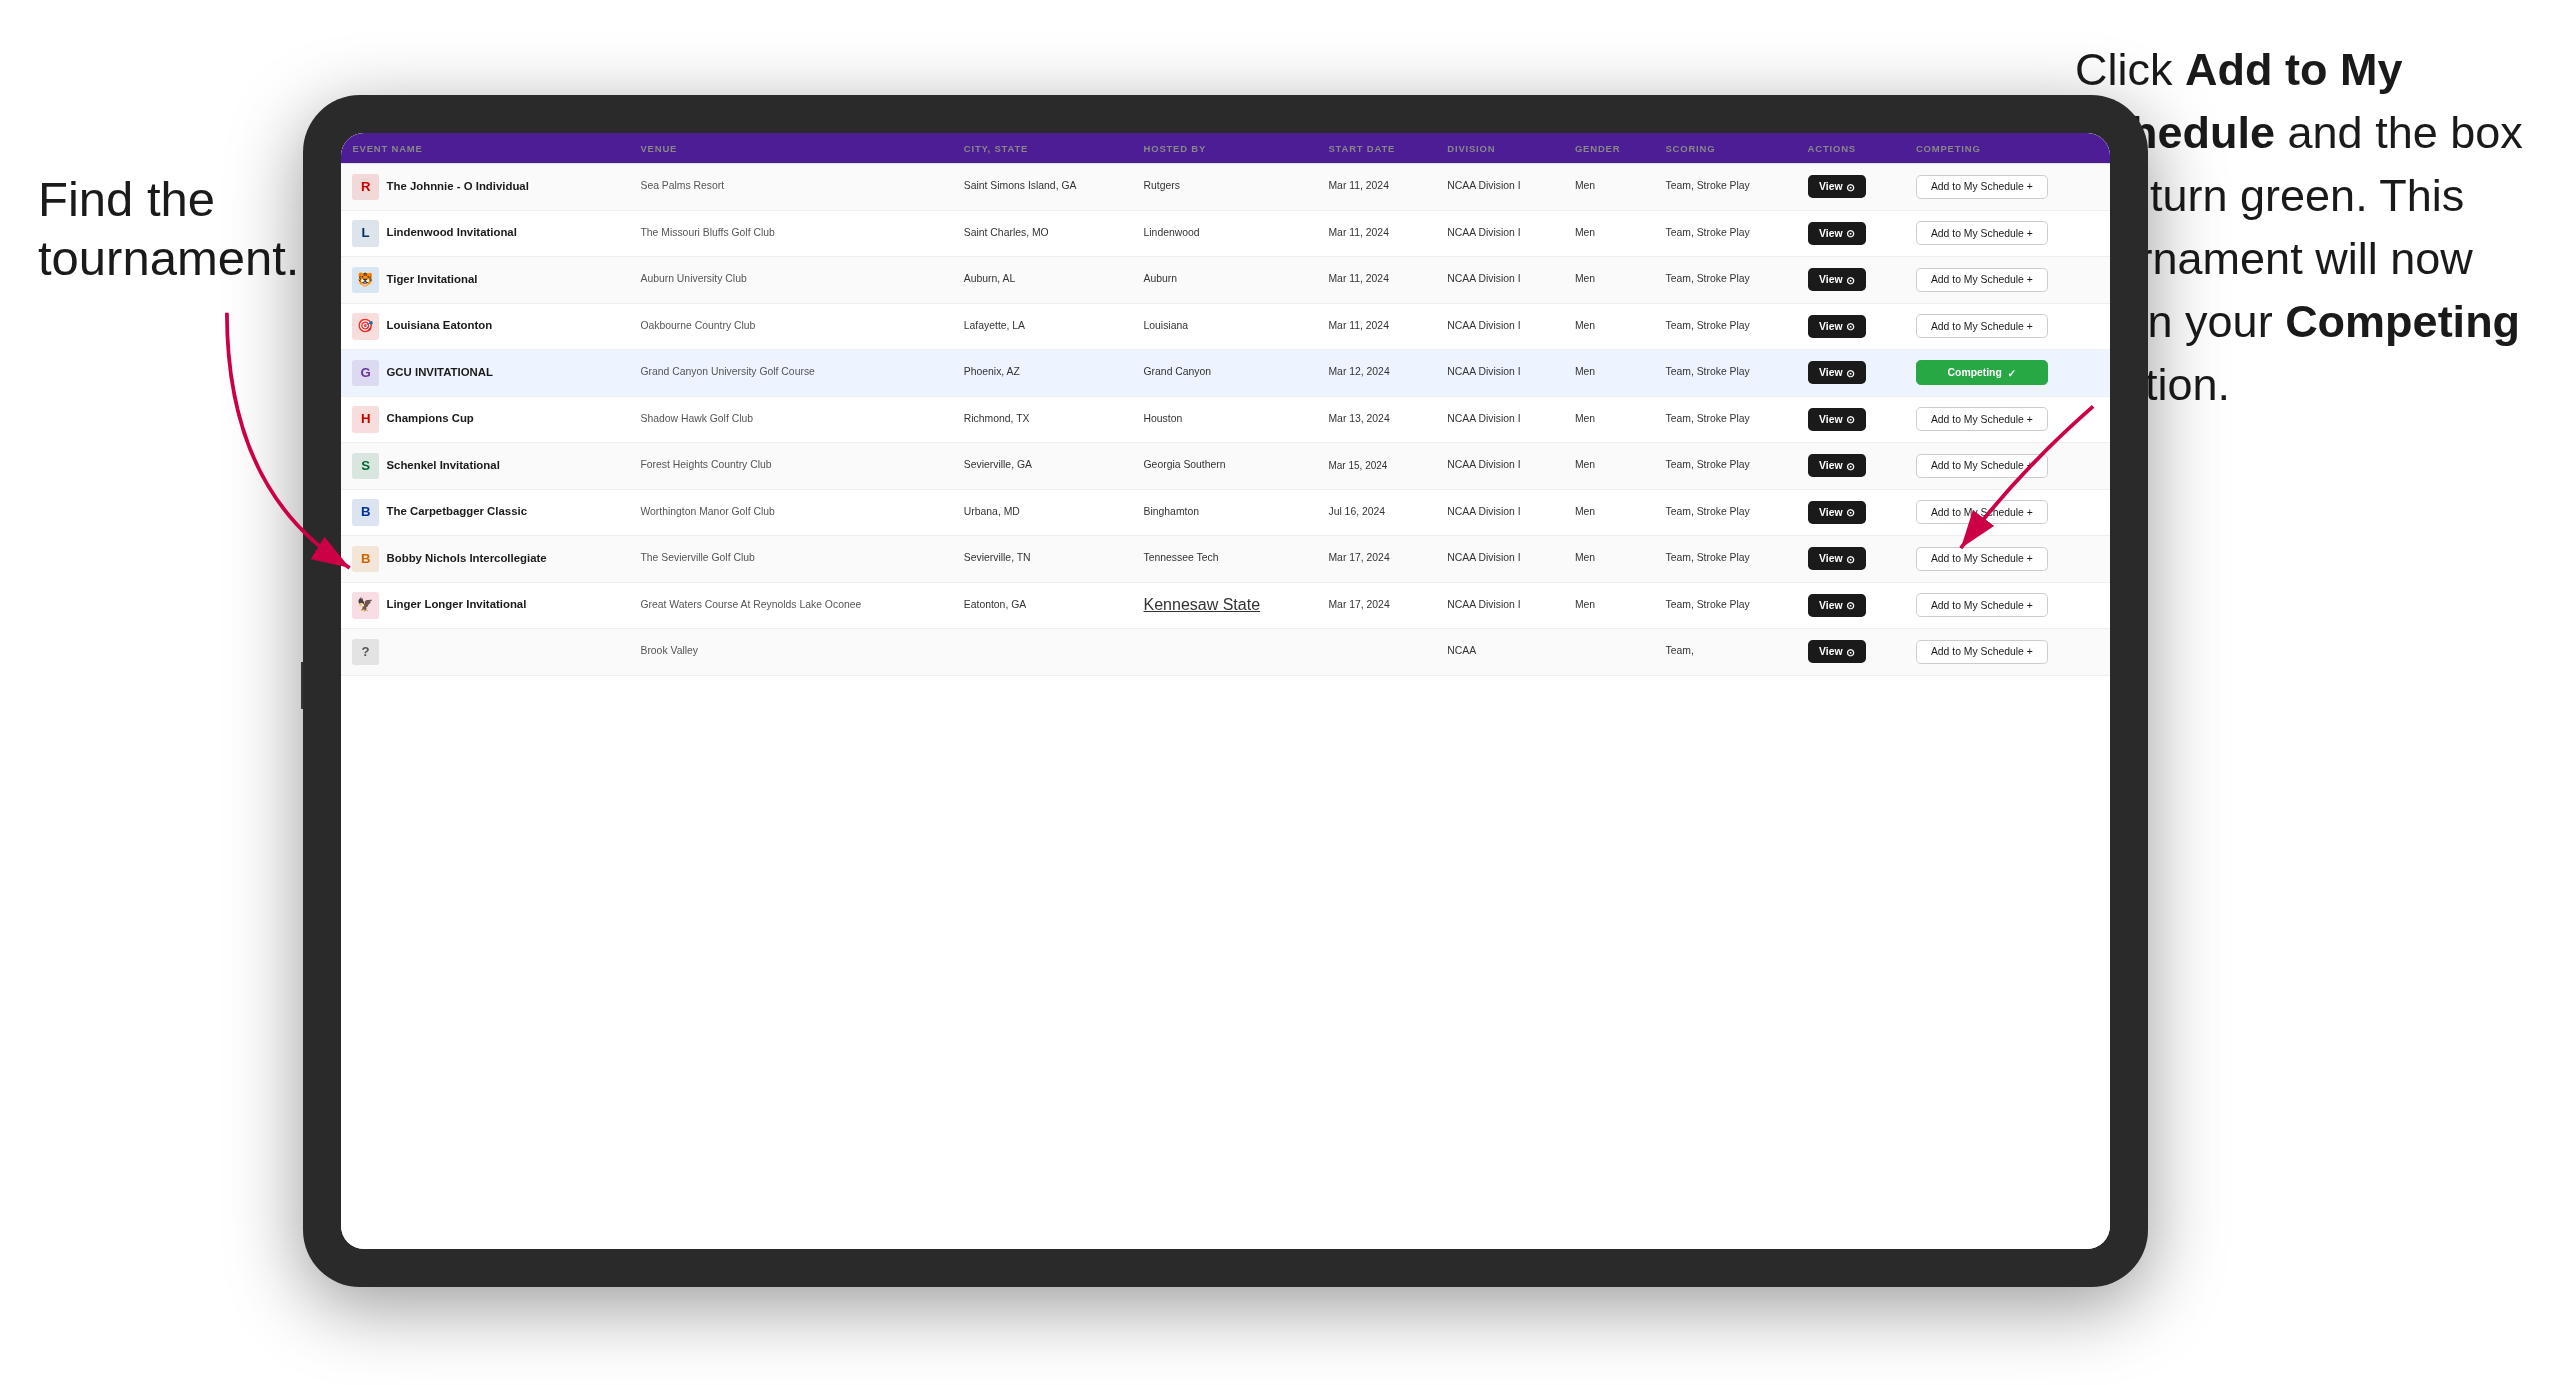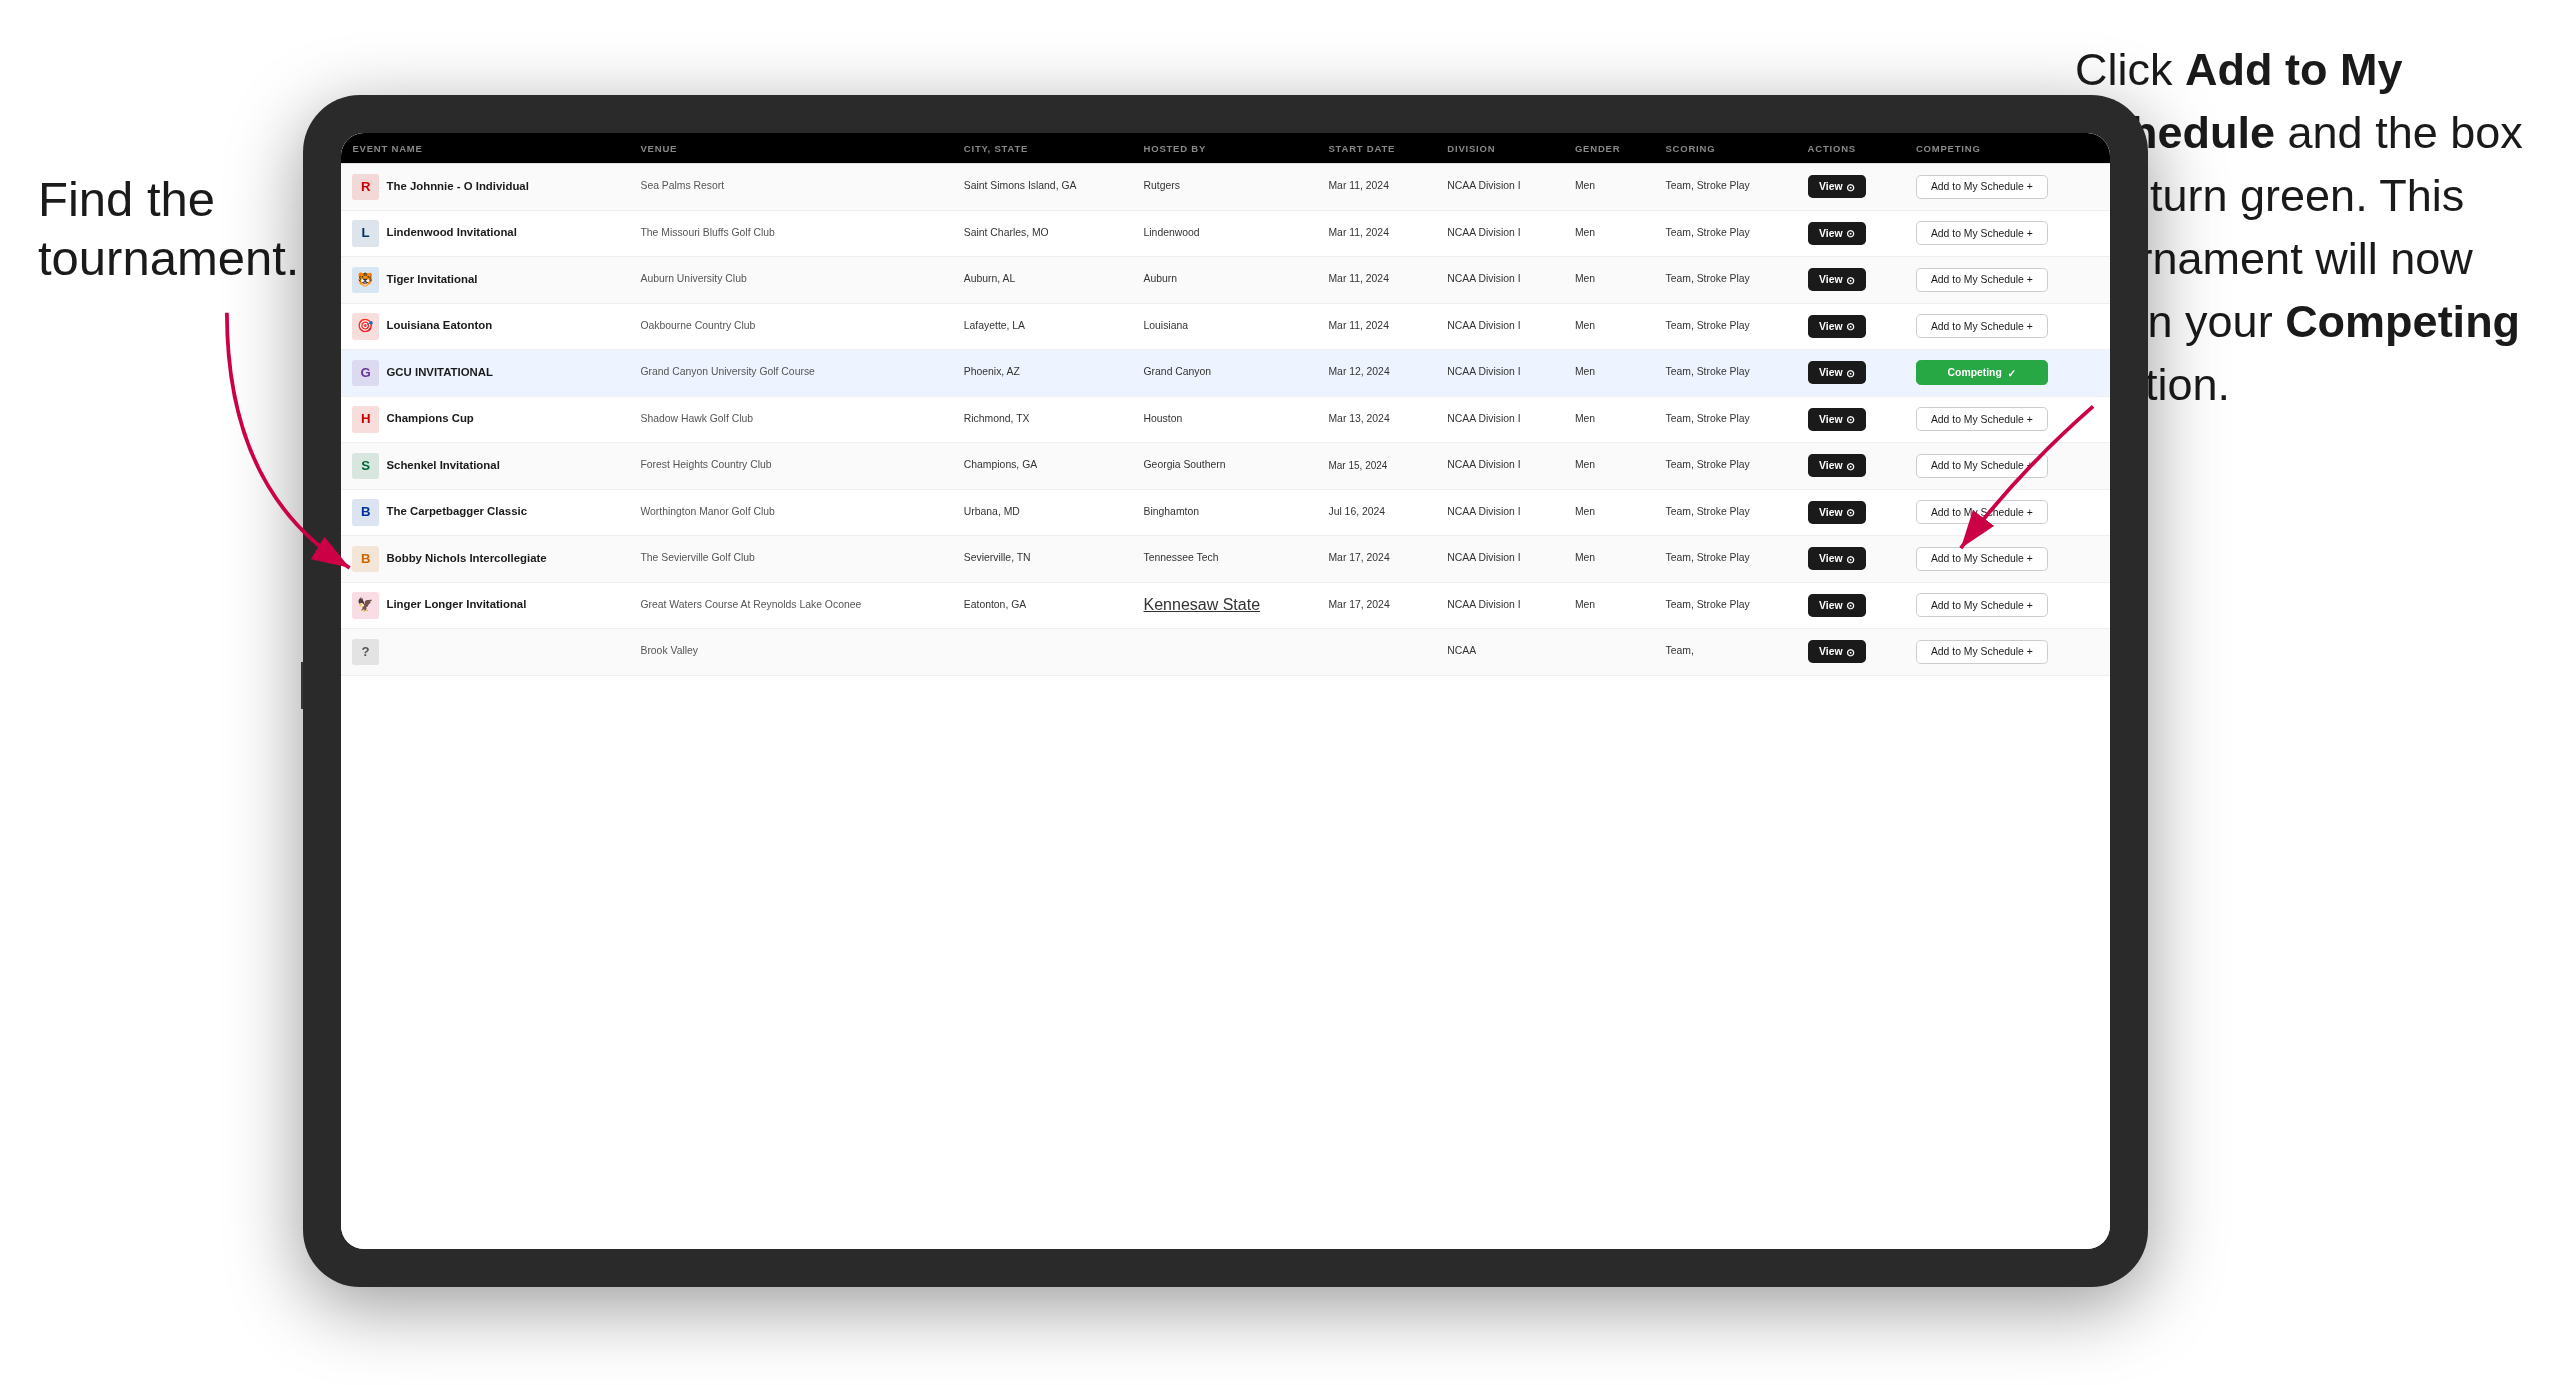--- a/index.html
+++ b/index.html
@@ -148,21 +148,21 @@
       background: #ffffff;
     }
 
     table {
       width: 100%;
       border-collapse: collapse;
       font-size: 11.4px;
     }
 
     thead tr {
-      background: #000000;
+      background: #4c1d95;
       border-bottom: 1.9px solid #e0e0e0;
     }
 
     thead th {
       padding: 9.5px 11.4px;
       text-align: left;
       font-size: 9.5px;
       font-weight: 700;
       color: #888;
       letter-spacing: 0.8px;
@@ -458,21 +458,21 @@
               <td><button class="add-btn">Add to My Schedule +</button></td>
             </tr>
             <tr>
               <td>
     <div class="event-name-cell">
       <div class="team-logo" style="background:#00663322;color:#006633;">S</div>
       <span class="event-name-text">Schenkel Invitational</span>
     </div>
   </td>
               <td style="font-size: 10.4px; color: rgb(85, 85, 85);">Forest Heights Country Club</td>
-              <td style="font-size: 10.4px;">Champions, GA</td>
+              <td style="font-size: 10.4px;">Sevierville, GA</td>
               <td style="font-size: 10.4px;">Georgia Southern</td>
               <td style="font-size: 10px;">Mar 15, 2024</td>
               <td style="font-size: 10.4px;">NCAA Division I</td>
               <td style="font-size: 10.4px;">Men</td>
               <td style="font-size: 10.4px;">Team, Stroke Play</td>
               <td>
                 <button class="view-btn">View <span class="eye-icon"></span></button>
               </td>
               <td><button class="add-btn">Add to My Schedule +</button></td>
             </tr>

